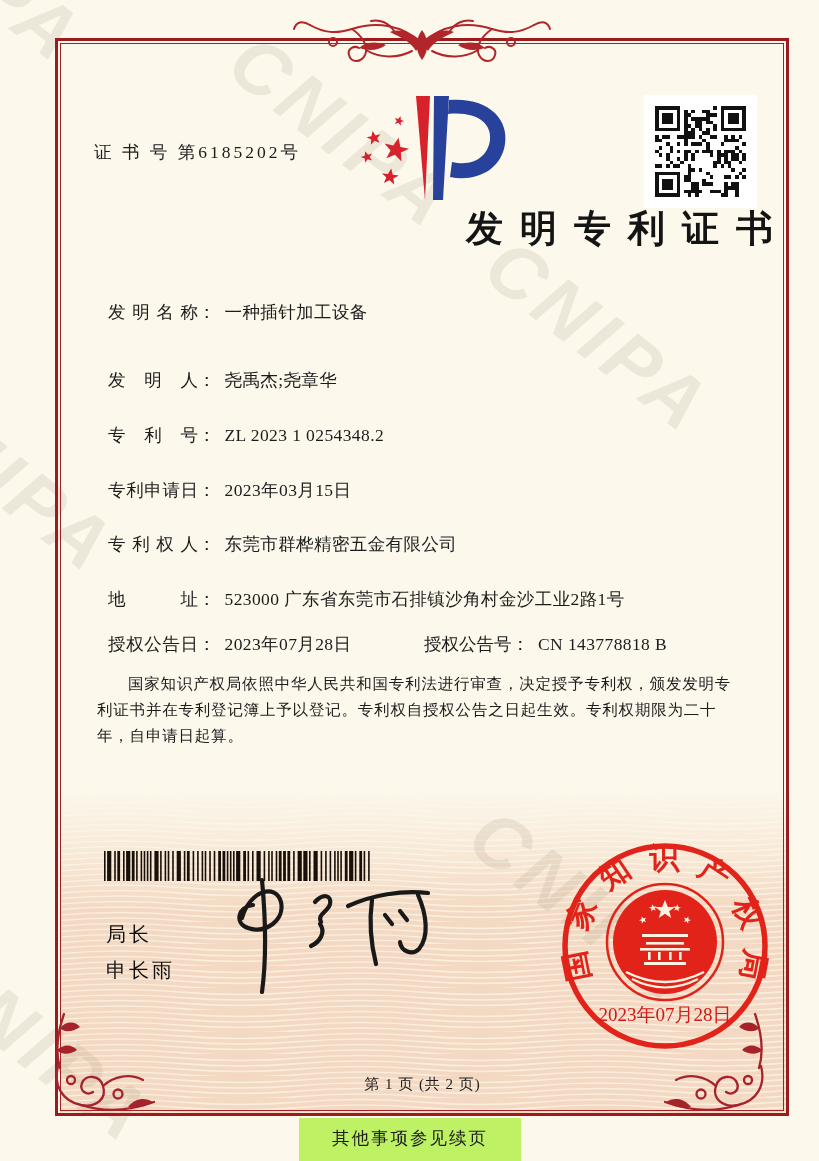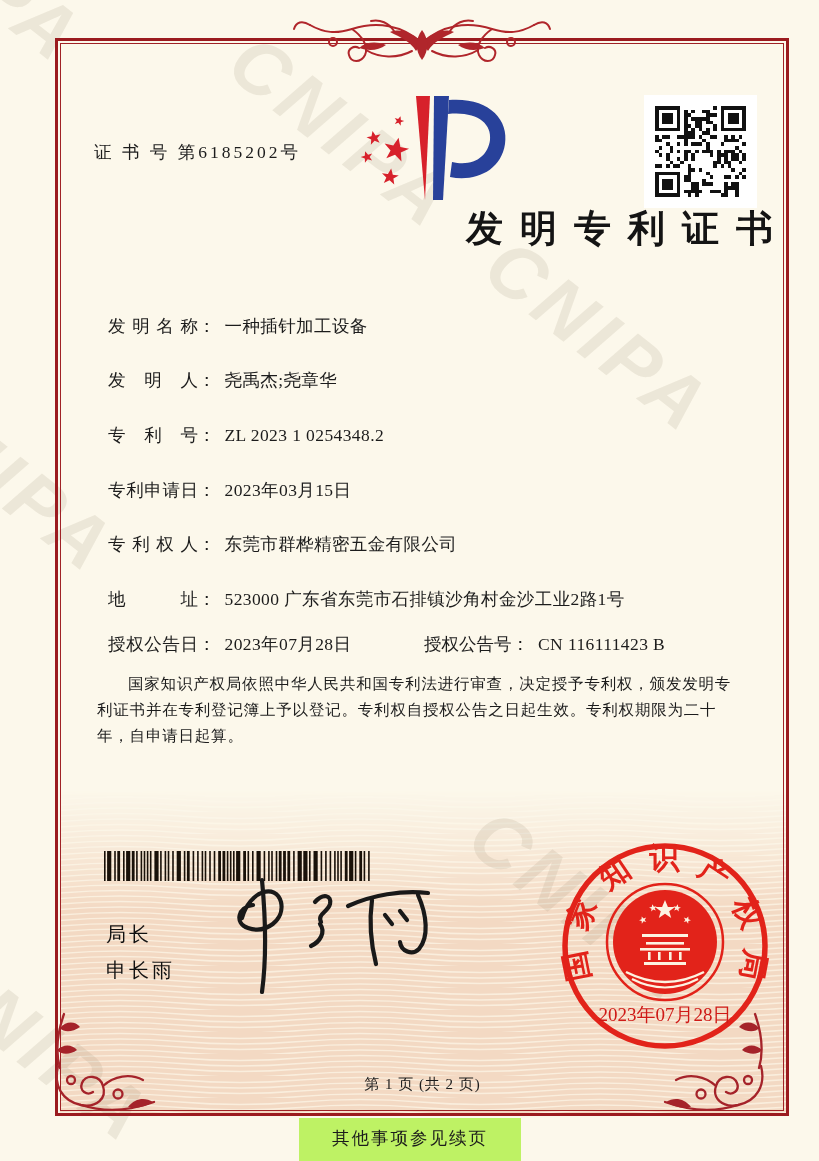--- a/index.html
+++ b/index.html
@@ -327,42 +327,42 @@
           <rect x="11" y="24" width="1" height="1"></rect>
           <rect x="18" y="24" width="1" height="1"></rect>
           <rect x="19" y="24" width="1" height="1"></rect>
           <rect x="22" y="24" width="1" height="1"></rect>
         </g>
       </svg>
   </div>
 
   <div class="abs title">发明专利证书</div>
 
-  <div class="abs row" style="top:314px">
+  <div class="abs row" style="top:300px">
     <span class="flabel">发明名称</span><span class="fcolon">：</span><span class="fvalue">一种插针加工设备</span>
   </div>
   <div class="abs row" style="top:368px">
     <span class="flabel">发明人</span><span class="fcolon">：</span><span class="fvalue">尧禹杰;尧章华</span>
   </div>
   <div class="abs row" style="top:423px">
     <span class="flabel">专利号</span><span class="fcolon">：</span><span class="fvalue">ZL 2023 1 0254348.2</span>
   </div>
   <div class="abs row" style="top:478px">
     <span class="flabel">专利申请日</span><span class="fcolon">：</span><span class="fvalue">2023年03月15日</span>
   </div>
   <div class="abs row" style="top:532px">
     <span class="flabel">专利权人</span><span class="fcolon">：</span><span class="fvalue">东莞市群桦精密五金有限公司</span>
   </div>
   <div class="abs row" style="top:587px">
     <span class="flabel">地址</span><span class="fcolon">：</span><span class="fvalue">523000 广东省东莞市石排镇沙角村金沙工业2路1号</span>
   </div>
   <div class="abs row" style="top:632px;position:absolute">
     <span class="flabel">授权公告日</span><span class="fcolon">：</span><span class="fvalue">2023年07月28日</span>
     <span class="grant-no">
-      <span>授权公告号</span><span class="fcolon">：</span><span class="fvalue">CN 116111423 B</span>
+      <span>授权公告号</span><span class="fcolon">：</span><span class="fvalue">CN 143778818 B</span>
     </span>
   </div>
 
   <div class="abs paras">
     <p>国家知识产权局依照中华人民共和国专利法进行审查，决定授予专利权，颁发发明专利证书并在专利登记簿上予以登记。专利权自授权公告之日起生效。专利权期限为二十年，自申请日起算。</p>
   </div>
 
   <svg class="abs" style="left:104px;top:851px" width="272" height="30" viewBox="0 0 272 30" xmlns="http://www.w3.org/2000/svg" fill="#191109">
     <g id="barcode-bars">
         <rect x="0.0" y="0" width="1.6" height="30"></rect>

